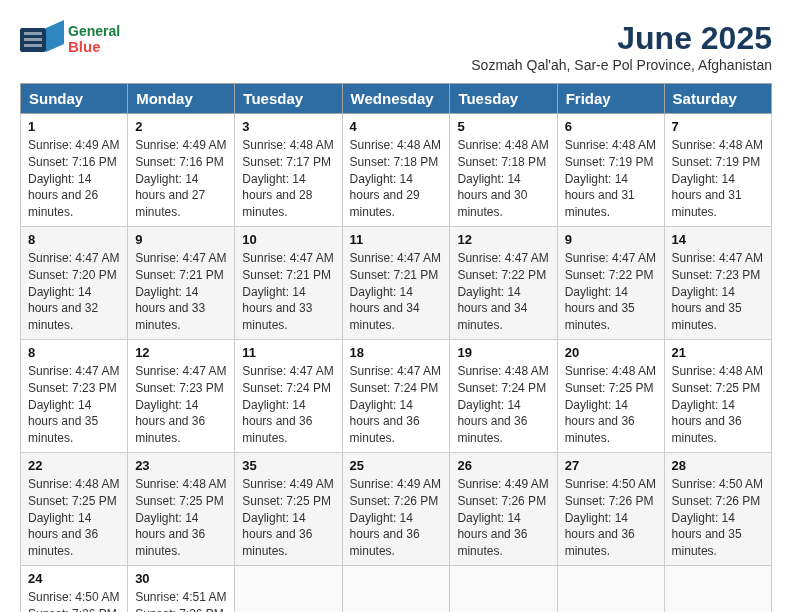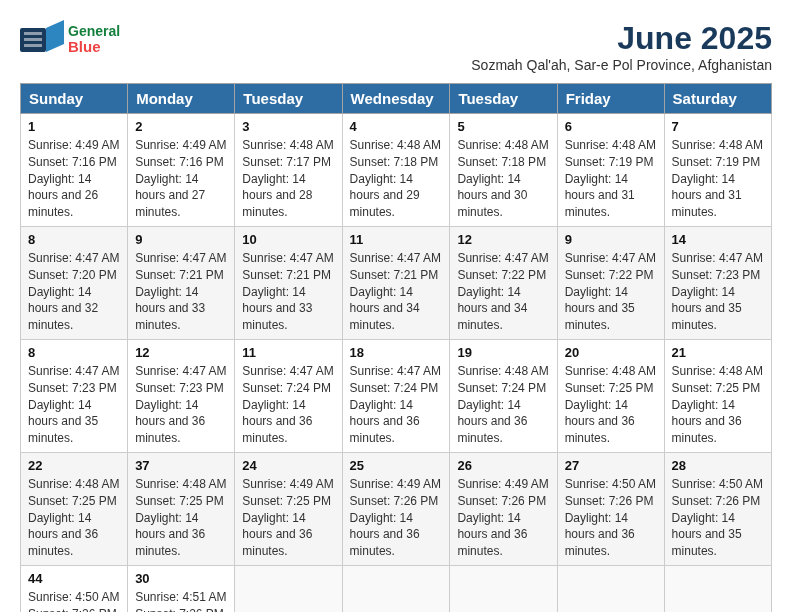--- a/index.html
+++ b/index.html
@@ -263,27 +263,27 @@
         </td>
       </tr>
       <tr>
         <td>
           <span class="day-num">22</span>
           <div class="day-info" style="white-space: pre-line;">Sunrise: 4:48 AM
 Sunset: 7:25 PM
 Daylight: 14 hours and 36 minutes.</div>
         </td>
         <td>
-          <span class="day-num">37</span>
-          <div class="day-info" style="white-space: pre-line;">Sunrise: 4:48 AM
-Sunset: 7:25 PM
-Daylight: 14 hours and 36 minutes.</div>
-        </td>
-        <td>
-          <span class="day-num">24</span>
+          <span class="day-num">23</span>
+          <div class="day-info" style="white-space: pre-line;">Sunrise: 4:48 AM
+Sunset: 7:25 PM
+Daylight: 14 hours and 36 minutes.</div>
+        </td>
+        <td>
+          <span class="day-num">35</span>
           <div class="day-info" style="white-space: pre-line;">Sunrise: 4:49 AM
 Sunset: 7:25 PM
 Daylight: 14 hours and 36 minutes.</div>
         </td>
         <td>
           <span class="day-num">25</span>
           <div class="day-info" style="white-space: pre-line;">Sunrise: 4:49 AM
 Sunset: 7:26 PM
 Daylight: 14 hours and 36 minutes.</div>
         </td>
@@ -301,21 +301,21 @@
         </td>
         <td>
           <span class="day-num">28</span>
           <div class="day-info" style="white-space: pre-line;">Sunrise: 4:50 AM
 Sunset: 7:26 PM
 Daylight: 14 hours and 35 minutes.</div>
         </td>
       </tr>
       <tr>
         <td>
-          <span class="day-num">44</span>
+          <span class="day-num">24</span>
           <div class="day-info" style="white-space: pre-line;">Sunrise: 4:50 AM
 Sunset: 7:26 PM
 Daylight: 14 hours and 35 minutes.</div>
         </td>
         <td>
           <span class="day-num">30</span>
           <div class="day-info" style="white-space: pre-line;">Sunrise: 4:51 AM
 Sunset: 7:26 PM
 Daylight: 14 hours and 34 minutes.</div>
         </td>

